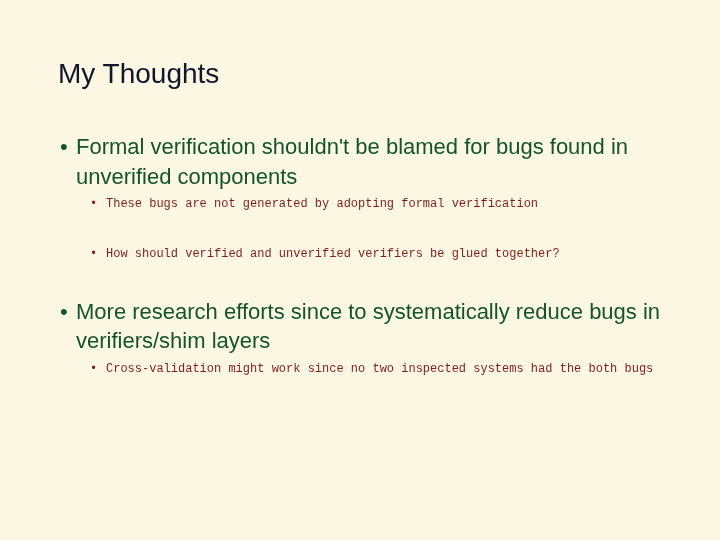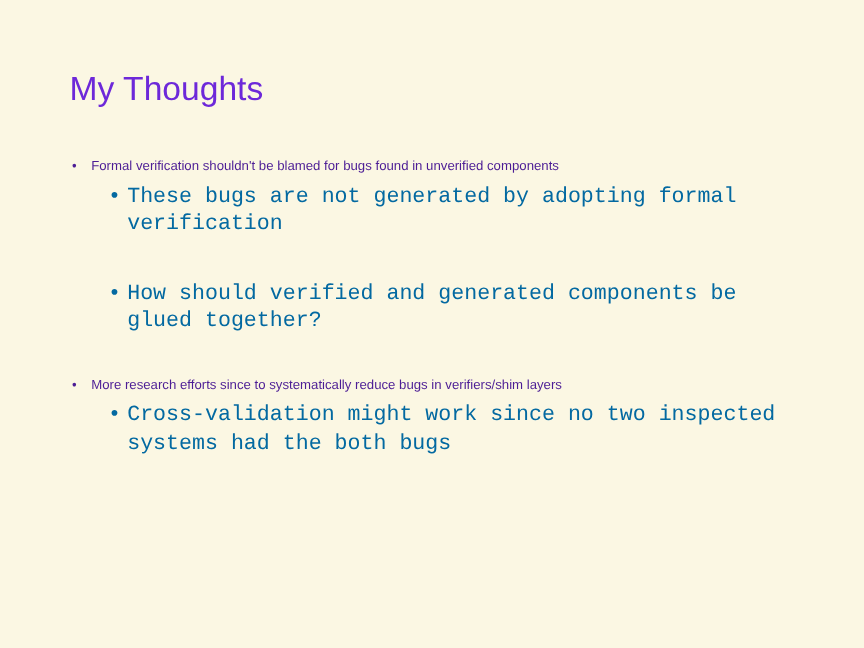--- a/index.html
+++ b/index.html
@@ -10,51 +10,51 @@
       font-family: Arial, Helvetica, sans-serif;
       overflow: hidden;
     }
     .slide {
       width: 100%;
       height: 100%;
       padding: 58px 58px 40px 58px;
     }
     .title {
       font-size: 28px;
-      color: #6d28d9;
+      color: #0f172a;
       font-weight: normal;
       margin-bottom: 42px;
     }
     .main-list {
       list-style: none;
     }
     .main-item {
       margin-bottom: 34px;
     }
     .main-text {
-      font-size: 11px;
-      color: #4c1d95;
+      font-size: 22px;
+      color: #14532d;
       line-height: 1.35;
       padding-left: 18px;
       position: relative;
     }
     .main-text::before {
       content: "•";
       position: absolute;
       left: 2px;
       top: 0;
     }
     .sub-list {
       list-style: none;
       margin-top: 6px;
     }
     .sub-item {
       font-family: "Courier New", Courier, monospace;
-      font-size: 18px;
-      color: #0369a1;
+      font-size: 12px;
+      color: #7f1d1d;
       line-height: 1.3;
       padding-left: 48px;
       position: relative;
       margin-bottom: 2px;
     }
     .sub-item::before {
       content: "•";
       position: absolute;
       left: 32px;
       top: 0;
@@ -70,21 +70,21 @@
 
     <li class="main-item">
       <div class="main-text">Formal verification shouldn't be blamed for bugs found in unverified components</div>
       <ul class="sub-list">
         <li class="sub-item">These bugs are not generated by adopting formal verification</li>
       </ul>
     </li>
 
     <li class="main-item">
       <ul class="sub-list">
-        <li class="sub-item">How should verified and generated components be glued together?</li>
+        <li class="sub-item">How should verified and unverified verifiers be glued together?</li>
       </ul>
     </li>
 
     <li class="main-item">
       <div class="main-text">More research efforts since to systematically reduce bugs in verifiers/shim layers</div>
       <ul class="sub-list">
         <li class="sub-item">Cross-validation might work since no two inspected systems had the both bugs</li>
       </ul>
     </li>
 

